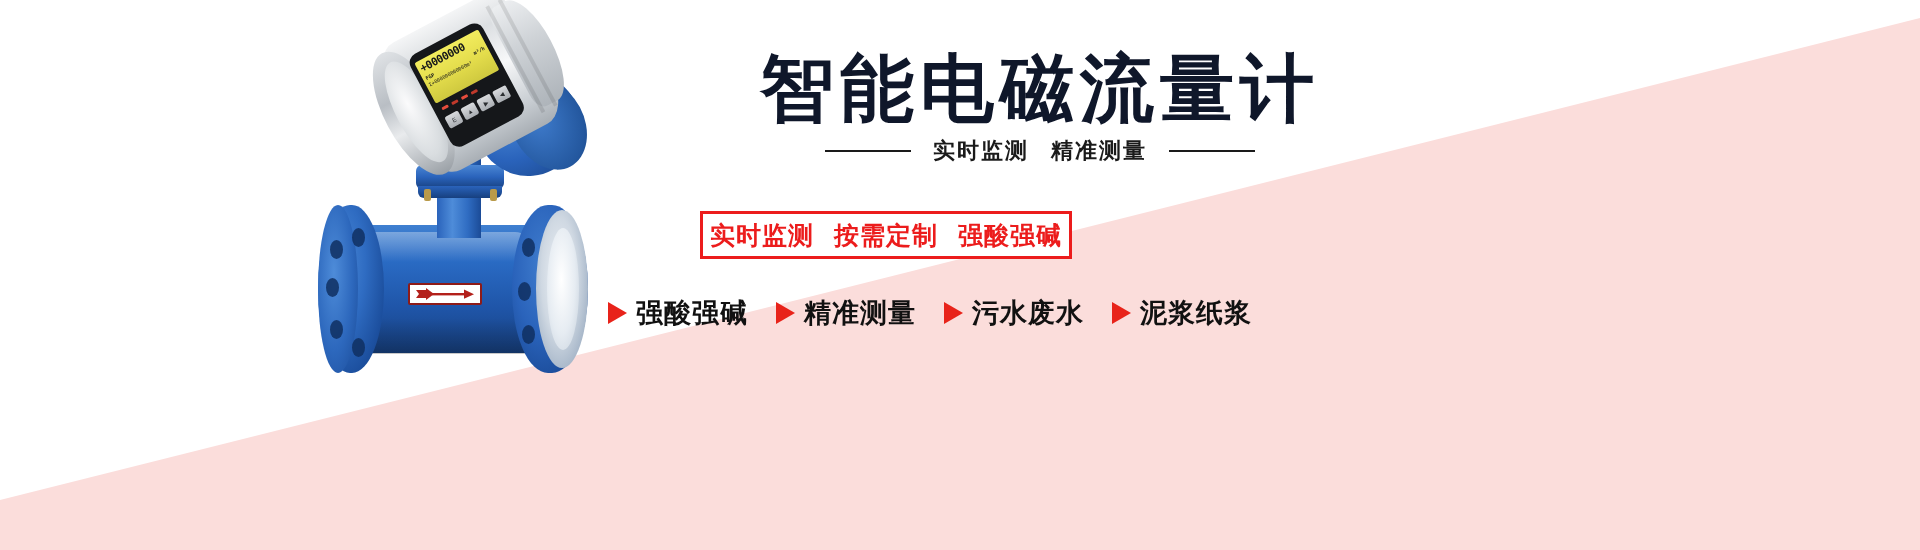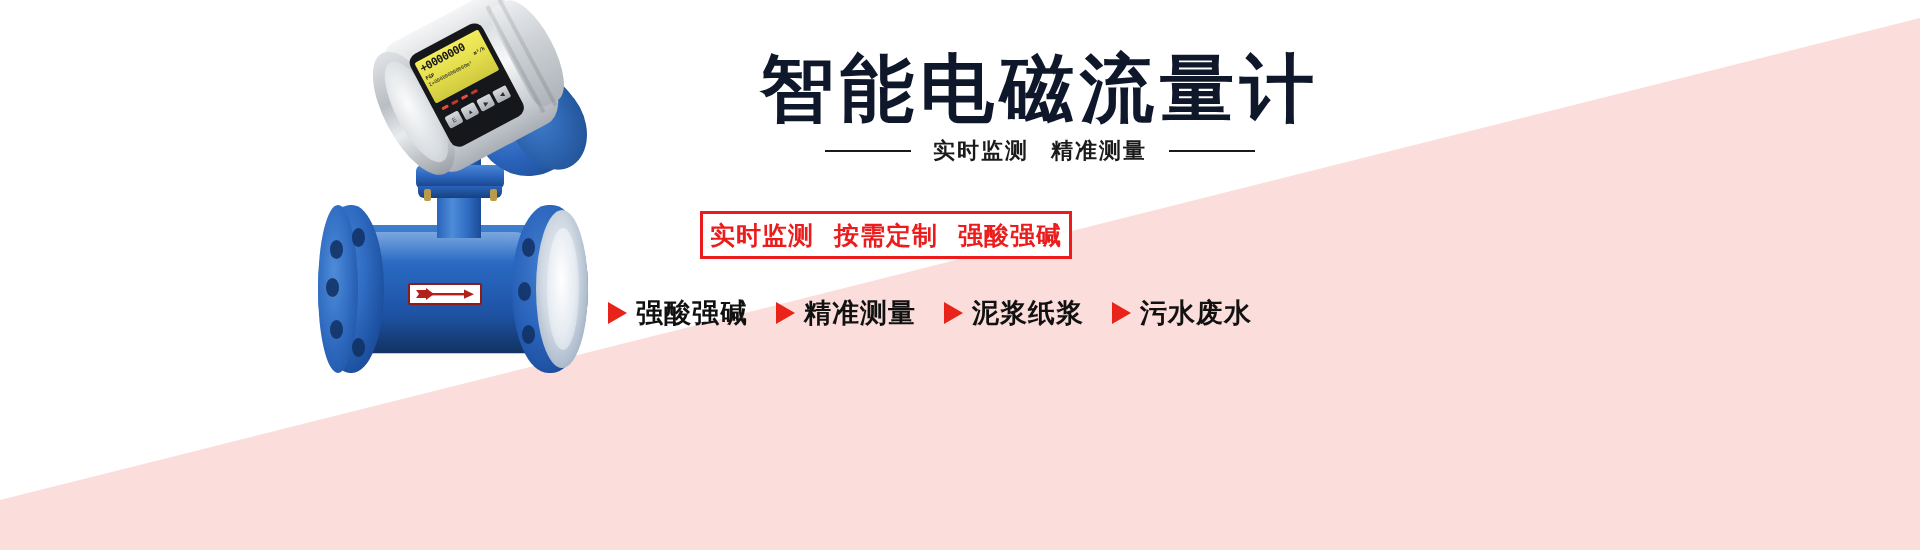--- a/index.html
+++ b/index.html
@@ -437,22 +437,22 @@
       <span class="feat-item">
         <span class="feat-arrow"></span>
         <span class="feat-label">强酸强碱</span>
       </span>
       <span class="feat-item">
         <span class="feat-arrow"></span>
         <span class="feat-label">精准测量</span>
       </span>
       <span class="feat-item">
         <span class="feat-arrow"></span>
-        <span class="feat-label">泥浆纸浆</span>
+        <span class="feat-label">污水废水</span>
       </span>
       <span class="feat-item">
         <span class="feat-arrow"></span>
-        <span class="feat-label">污水废水</span>
+        <span class="feat-label">泥浆纸浆</span>
       </span>
     </div>
 
   </div>
 </div>
 
 </body></html>

